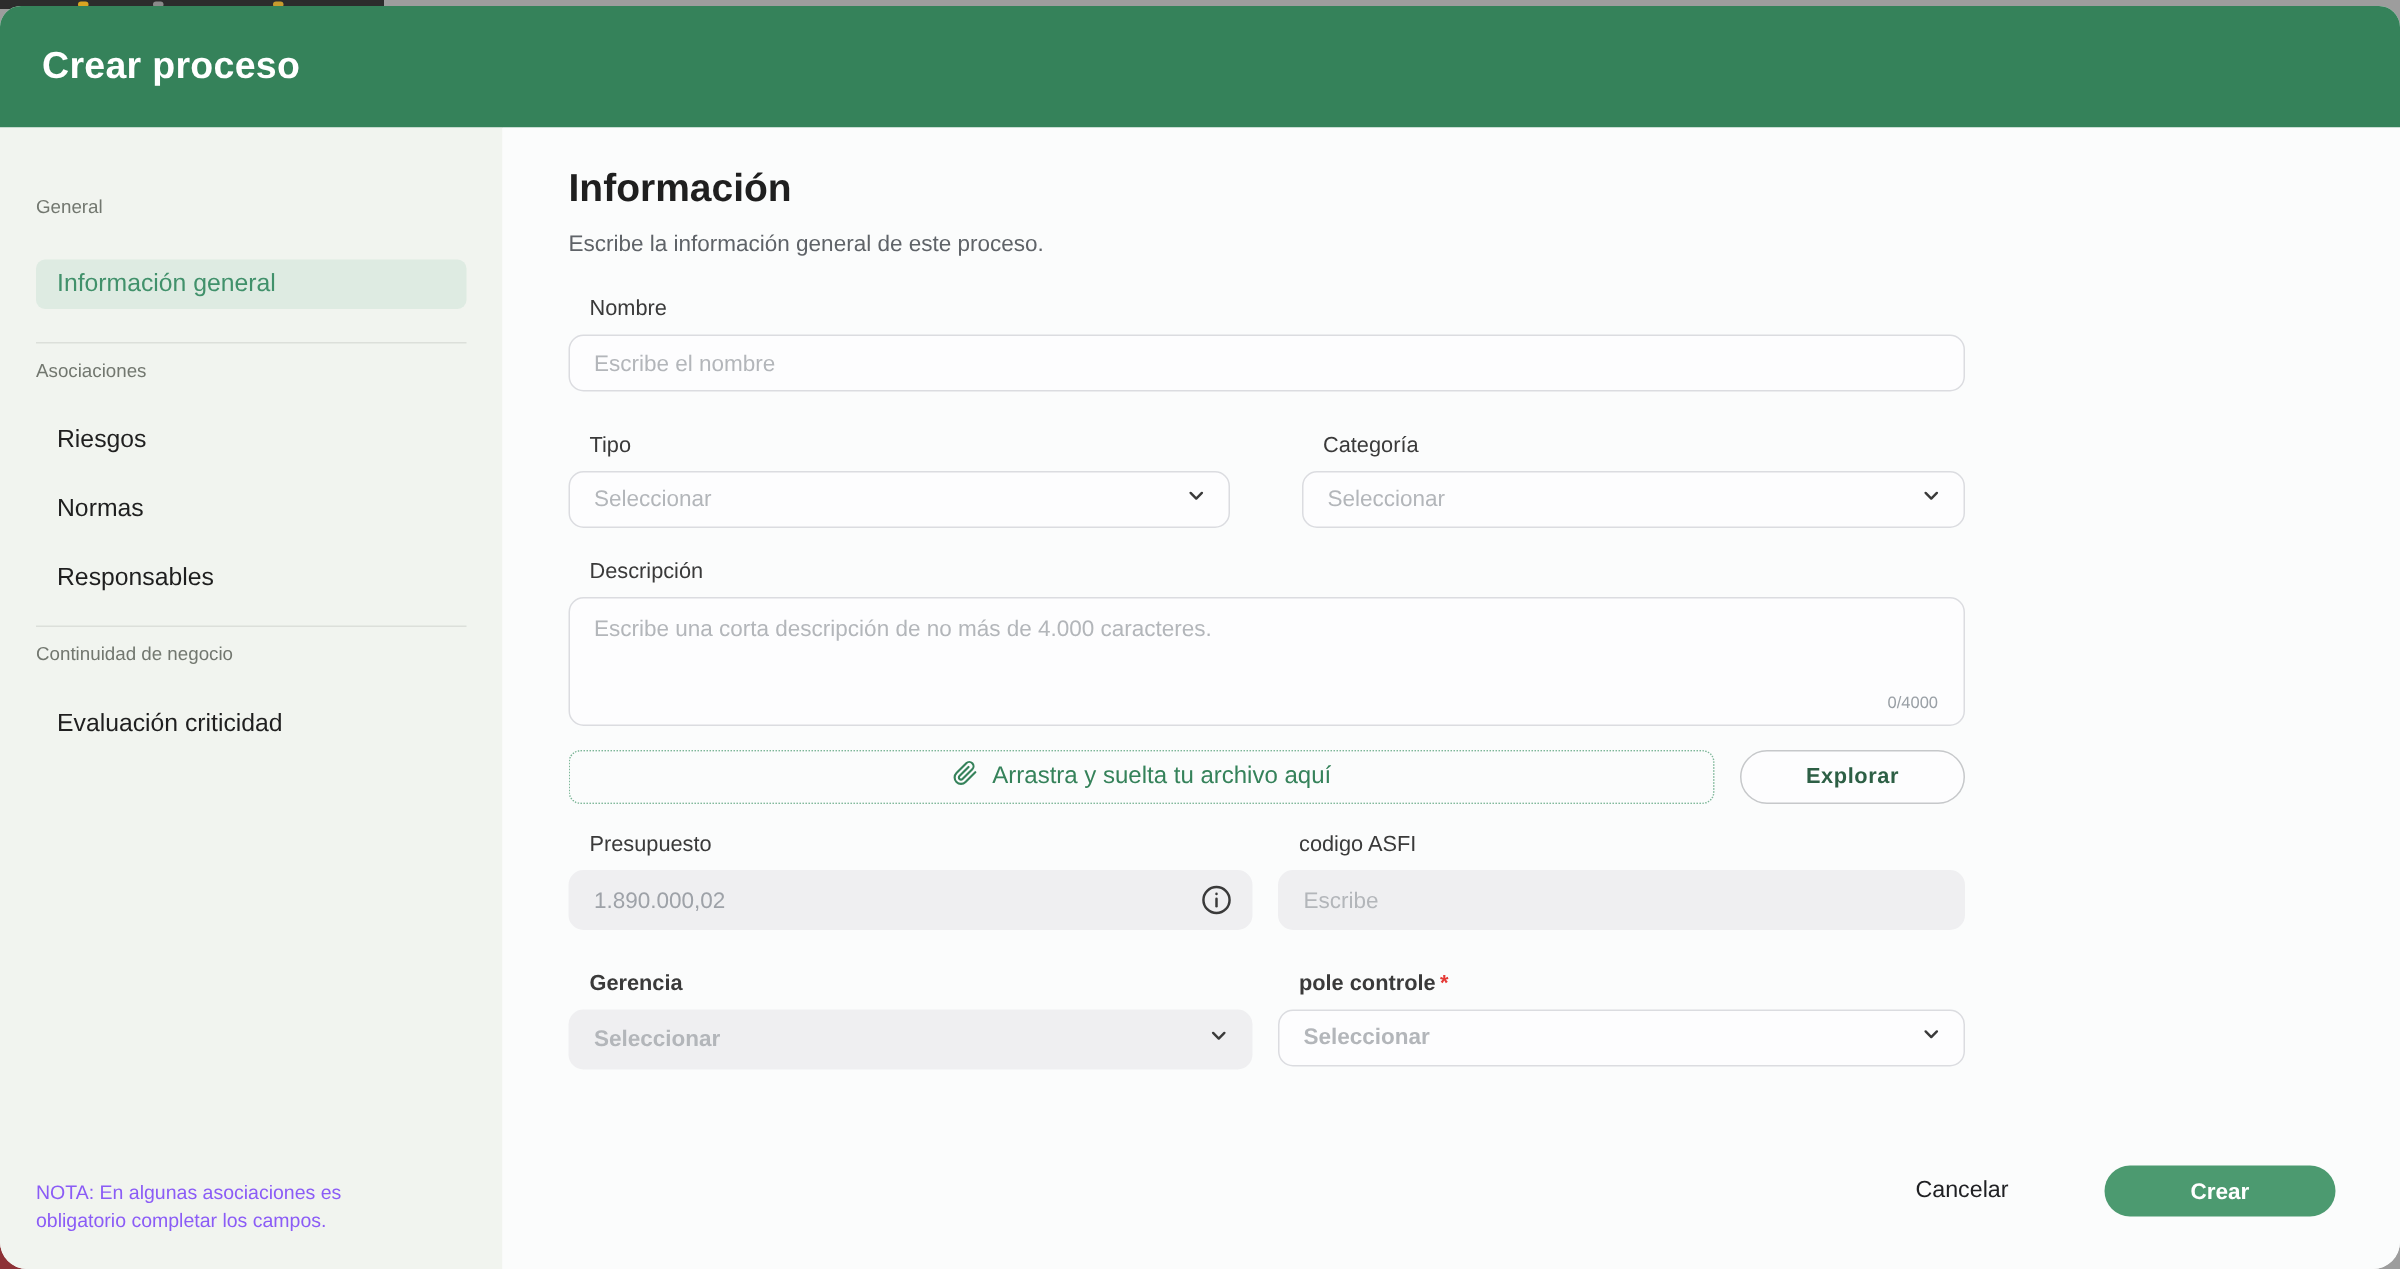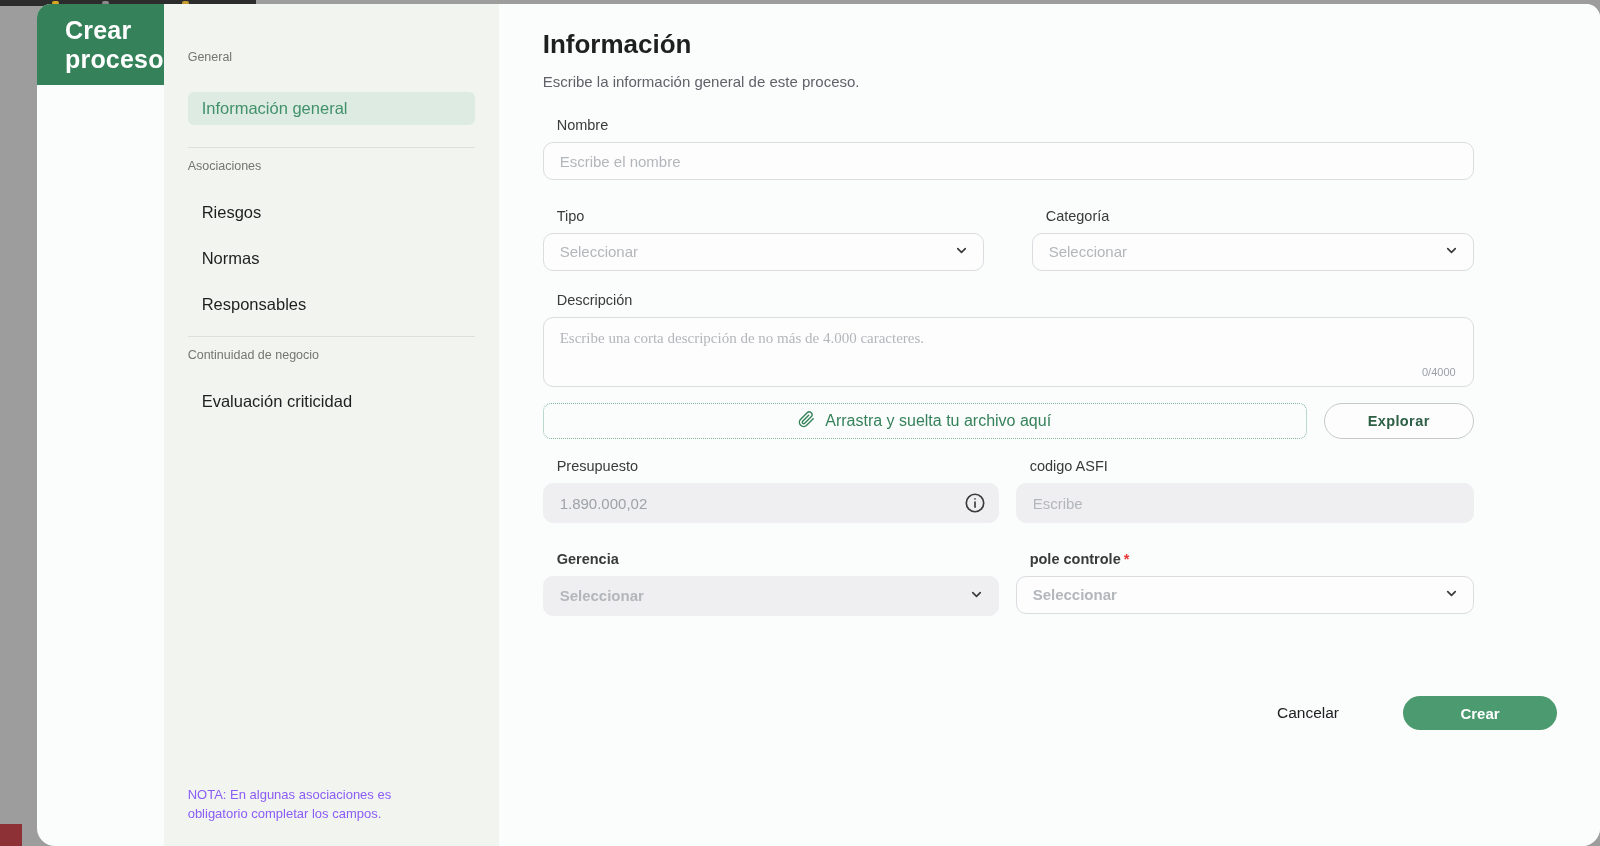--- a/index.html
+++ b/index.html
@@ -15,21 +15,21 @@
   .tab-strip .dot.y1 { left:52px; background:#d9a521; }
   .tab-strip .dot.y2 { left:182px; background:#c79b2e; }
   .tab-strip .dot.g1 { left:102px; background:#8a8a8a; }
   .corner-red { position:absolute; bottom:0; left:0; width:22px; height:22px; background:#8d3136; }
 
   .modal {
     position:absolute; top:4px; left:0; right:0; bottom:0;
     border-radius:14px 14px 18px 18px;
     overflow:hidden;
     background:#fbfcfc;
-    display:flex; flex-direction:row;margin-left:37px;
+    display:flex; flex-direction:column;
   }
   .modal-header {
     height:81px; flex:0 0 81px;
     background:#35825a;
     display:flex; align-items:center;
     padding-left:28px;
   }
   .modal-title { color:#ffffff; font-size:25px; font-weight:bold; letter-spacing:.2px; }
 
   .modal-body { flex:1; display:flex; min-height:0; }
@@ -89,22 +89,22 @@
   }
   .select-box .sel-value { color:#b3b6ba; }
   .select-box svg { flex:0 0 auto; }
   .select-box.filled, .text-input.filled {
     background:#efeff1; border-color:#efeff1; height:40px;
   }
 
   .row-desc { margin-top:21px; }
   .textarea-wrap { position:relative; }
   .textarea-box {
-    display:block; height:70px; padding:12px 16px; resize:none; outline:none;
-    font-family:Liberation Serif, serif;
+    display:block; height:86px; padding:12px 16px; resize:none; outline:none;
+    font-family:Liberation Sans, sans-serif;
   }
   .textarea-box::placeholder { color:#b3b6ba; }
   .char-counter { position:absolute; right:18px; bottom:9px; font-size:11px; color:#9aa0a6; }
 
   .row-file { margin-top:16px; display:flex; align-items:stretch; }
   .dropzone {
     width:764px; height:36px;
     border:1.5px dotted #7db698; border-radius:8px;
     display:flex; align-items:center; justify-content:center; gap:10px;
     cursor:pointer;

